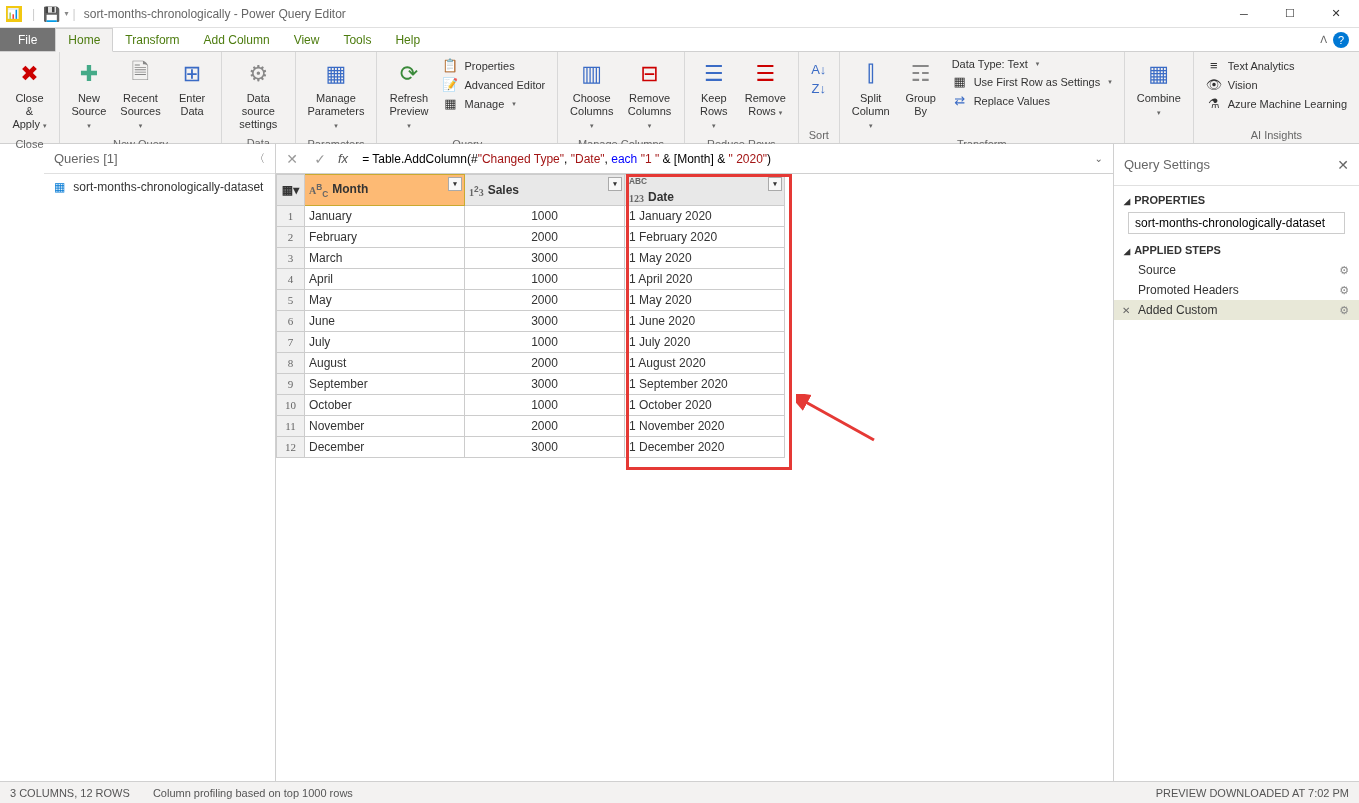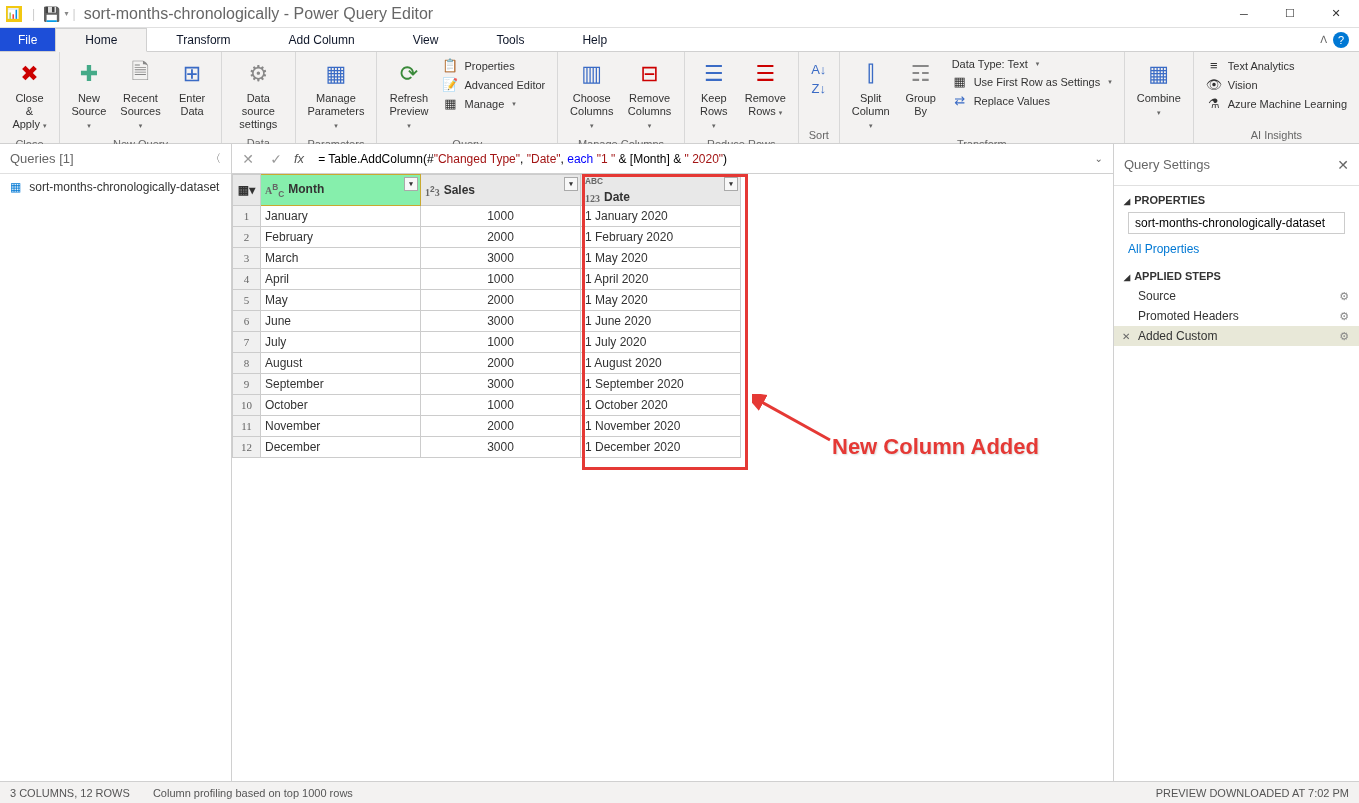--- a/index.html
+++ b/index.html
@@ -4,49 +4,49 @@
 <style>
 * { box-sizing: border-box; margin: 0; padding: 0; font-family: "Segoe UI", Arial, sans-serif; }
 body { background: #fff; font-size: 12px; color: #333; overflow: hidden; width: 1359px; height: 803px; position: relative; }
 
 
 .titlebar { height: 28px; display: flex; align-items: center; background: #fff; border-bottom: 1px solid #e0e0e0; }
 .titlebar .app-icon { width: 16px; height: 16px; background: #f2c811; margin: 0 6px; display: flex; align-items: center; justify-content: center; }
 .titlebar .app-icon::after { content: "📊"; font-size: 10px; }
 .titlebar .save-icon { margin: 0 4px; color: #3a6bc5; font-size: 14px; cursor: pointer; }
 .titlebar .sep { color: #ccc; margin: 0 4px; }
-.titlebar .title-text { color: #666; font-size: 16px; margin-left: 4px; }
+.titlebar .title-text { color: #666; font-size: 12px; margin-left: 4px; }
 .titlebar .win-controls { margin-left: auto; display: flex; }
 .titlebar .win-btn { width: 46px; height: 28px; display: flex; align-items: center; justify-content: center; font-size: 11px; cursor: pointer; }
 
 
 .ribbon-tabs { height: 24px; display: flex; align-items: stretch; border-bottom: 1px solid #d0d0d0; font-size: 12px; }
-.ribbon-tabs .tab { padding: 0 29px; display: flex; align-items: center; cursor: pointer; color: #0f172a; }
-.ribbon-tabs .tab.file { background: #1d4ed8; color: #fff; padding: 0 18px; }
+.ribbon-tabs .tab { padding: 0 12px; display: flex; align-items: center; cursor: pointer; color: #4d7c0f; }
+.ribbon-tabs .tab.file { background: #737373; color: #fff; padding: 0 18px; }
 .ribbon-tabs .tab.active { background: #f3f2f1; border: 1px solid #d0d0d0; border-bottom: 1px solid #f3f2f1; margin-bottom: -1px; }
 .ribbon-tabs .right { margin-left: auto; display: flex; align-items: center; padding-right: 10px; gap: 6px; }
 .ribbon-tabs .right .collapse { color: #666; font-size: 10px; cursor: pointer; }
 .ribbon-tabs .right .help { width: 16px; height: 16px; border-radius: 50%; background: #0078d4; color: #fff; display: flex; align-items: center; justify-content: center; font-size: 11px; cursor: pointer; }
 
 
 .ribbon-body { height: 92px; background: #f3f2f1; border-bottom: 1px solid #d0d0d0; display: flex; font-size: 11px; }
 .rgroup { border-right: 1px solid #d8d8d8; padding: 2px 6px 0 6px; display: flex; flex-direction: column; }
 .rgroup .controls { flex: 1; display: flex; align-items: flex-start; gap: 2px; }
 .rgroup .glabel { text-align: center; color: #666; font-size: 11px; padding: 2px 0; }
 .rbig { display: flex; flex-direction: column; align-items: center; justify-content: flex-start; padding: 4px 6px; cursor: pointer; min-width: 46px; }
 .rbig .ricon { width: 32px; height: 32px; display: flex; align-items: center; justify-content: center; font-size: 22px; margin-bottom: 2px; }
 .rbig .rlabel { text-align: center; line-height: 13px; font-size: 11px; }
 .rbig .rlabel .arrow { font-size: 7px; color: #666; }
 .rstack { display: flex; flex-direction: column; gap: 0px; padding-top: 2px; }
 .rsmall { display: flex; align-items: center; gap: 6px; padding: 2px 6px; cursor: pointer; font-size: 11px; white-space: nowrap; }
 .rsmall .sicon { width: 16px; text-align: center; font-size: 13px; }
 .rsmall .arrow { font-size: 7px; color: #666; margin-left: 2px; }
 
 
-.main { display: flex; height: 640px; }
+.main { display: flex; height: 640px; padding-left: 44px; }
 
 
 .queries-pane { width: 232px; border-right: 1px solid #d0d0d0; background: #fff; display: flex; flex-direction: column; }
 .queries-pane .qheader { height: 30px; display: flex; align-items: center; padding: 0 10px; color: #666; font-size: 13px; border-bottom: 1px solid #e0e0e0; }
 .queries-pane .qheader .collapse-arrow { margin-left: auto; color: #666; cursor: pointer; font-size: 11px; }
 .queries-pane .qitem { display: flex; align-items: center; gap: 8px; padding: 6px 10px; cursor: pointer; font-size: 12px; }
 .queries-pane .qitem .qicon { color: #0078d4; font-size: 12px; }
 
 
 .center { flex: 1; display: flex; flex-direction: column; background: #fff; position: relative; }
@@ -59,21 +59,21 @@
 .fb-brown { color: #a31515; }
 .fb-blue { color: #0000ff; }
 
 
 .grid-wrap { position: relative; padding: 0; }
 .grid { border-collapse: collapse; font-family: Consolas, "Courier New", monospace; font-size: 12px; }
 .grid th, .grid td { border: 1px solid #ccc; height: 21px; }
 .grid .rownum-h { width: 28px; background: #e8e8e8; border: 1px solid #ccc; }
 .grid .rownum { width: 28px; text-align: center; background: #f0f0f0; color: #666; font-family: "Segoe UI"; font-size: 11px; }
 .grid th.colhead { background: #e8e8e8; text-align: left; padding: 0 4px; font-weight: bold; position: relative; font-family: "Segoe UI"; font-size: 12px; }
-.grid th.colhead.sel { background: #86efac; border: 1px solid #c9a930; }
+.grid th.colhead.sel { background: #fdba74; border: 1px solid #c9a930; }
 .grid th.colhead .type-icon { font-size: 10px; color: #666; margin-right: 4px; vertical-align: middle; font-family: "Segoe UI"; }
 .grid th.colhead .dd { position: absolute; right: 2px; top: 2px; width: 14px; height: 14px; border: 1px solid #aaa; background: #f8f8f8; font-size: 7px; display: flex; align-items: center; justify-content: center; cursor: pointer; }
 .grid td.tcell { padding: 0 4px; background: #fff; }
 .grid td.tcell.num { text-align: center; }
 .col-month { width: 160px; }
 .col-sales { width: 160px; }
 .col-date { width: 160px; }
 
 
 .highlight-box { position: absolute; border: 3px solid #e53935; pointer-events: none; }
@@ -430,32 +430,30 @@
 
       <div class="highlight-box" style="left:350px; top:0px; width:166px; height:296px;"></div>
       <svg class="callout-arrow" style="left:520px; top:220px;" width="80" height="50">
         <defs>
             <marker id="ah" markerWidth="10" markerHeight="10" refX="2" refY="3" orient="auto">
               <path d="M0,0 L0,6 L8,3 z" fill="#e53935"></path>
             </marker>
           </defs>
         <line x1="78" y1="46" x2="6" y2="6" stroke="#e53935" stroke-width="3" marker-end="url(#ah)"></line>
       </svg>
-      <div class="callout-text" style="left:600px; top:260px;">New Column Added</div>
     </div>
   </div>
 
   <div class="qs-pane">
     <div class="qs-header">
       <span>Query Settings</span>
       <span class="close-x">✕</span>
     </div>
     <div class="section-head"><span class="tri">◢</span><span>PROPERTIES</span></div>
     <input class="qs-input" value="sort-months-chronologically-dataset" style="">
-    <div class="qs-link">All Properties</div>
     <div class="section-head"><span class="tri">◢</span><span>APPLIED STEPS</span></div>
     <div class="steps" id="steps-list">
         <div class="step">
           <span>Source</span>
           <span class="gear">⚙</span>
         </div>
         <div class="step">
           <span>Promoted Headers</span>
           <span class="gear">⚙</span>
         </div>

